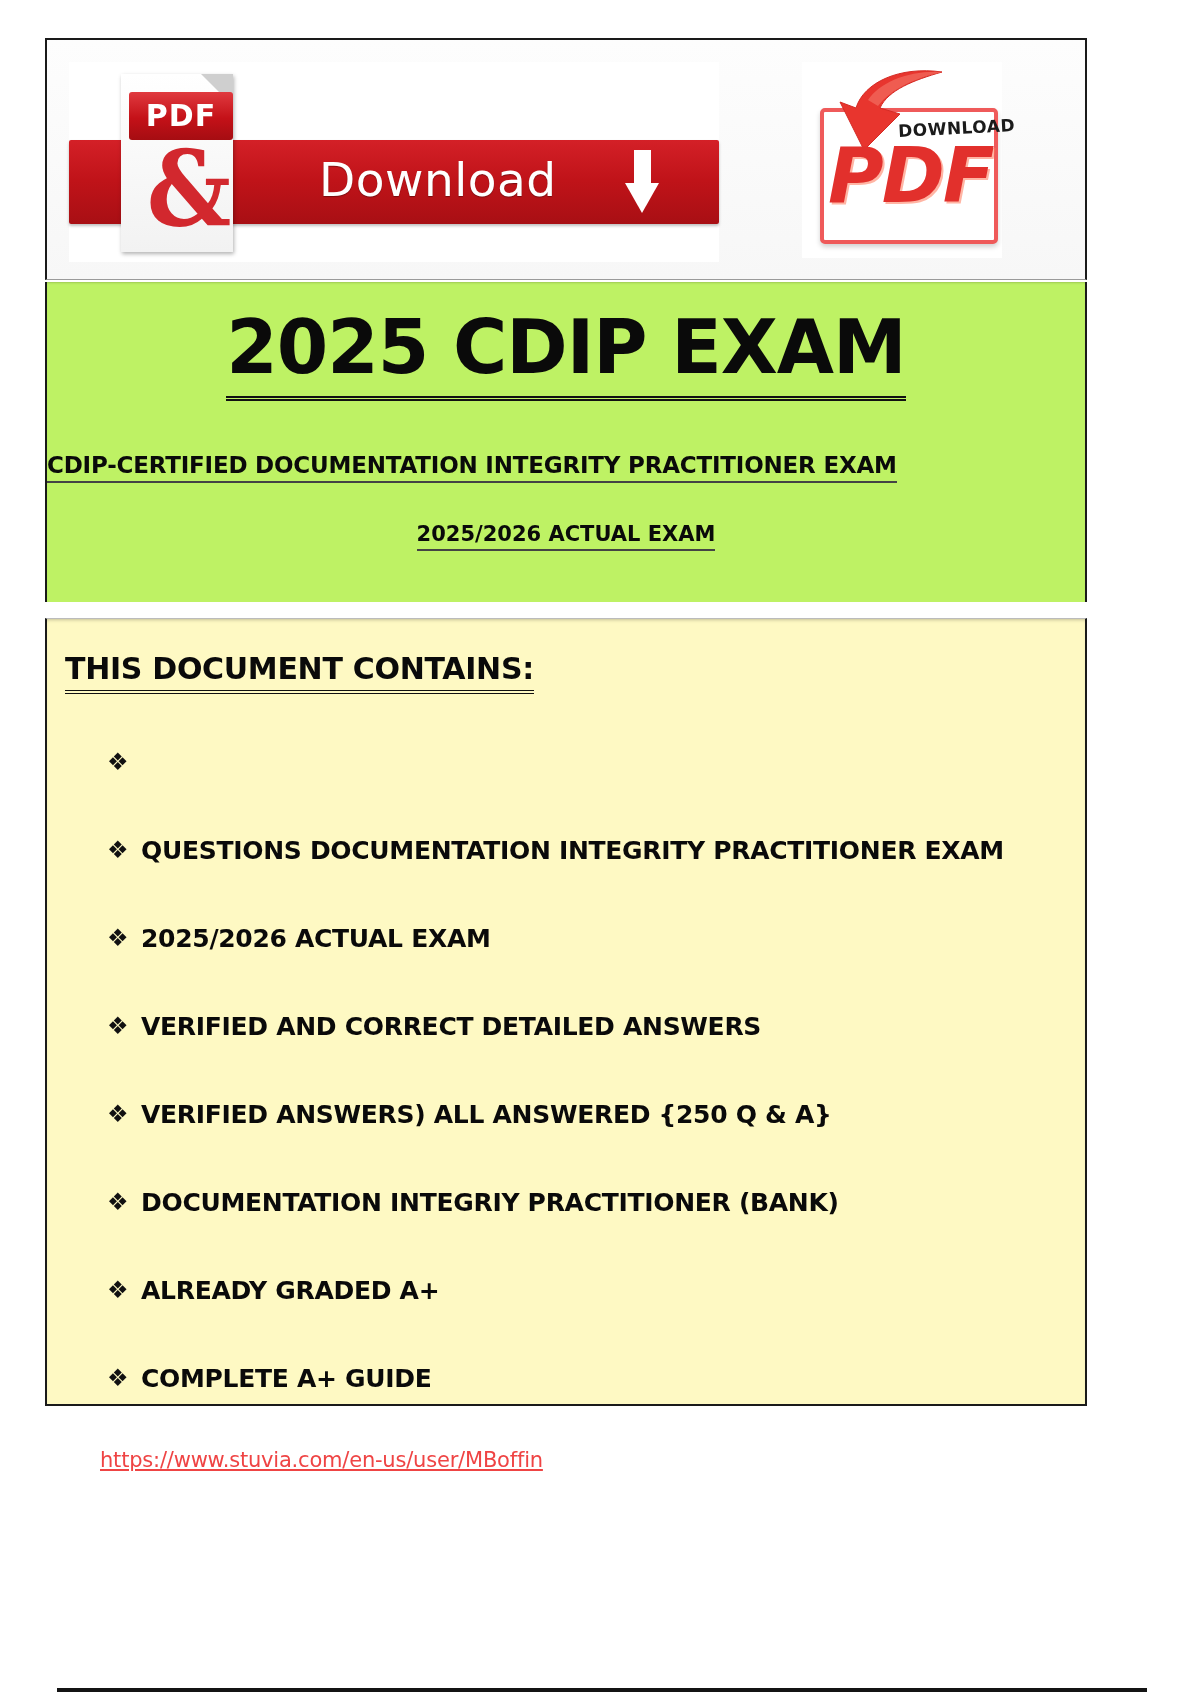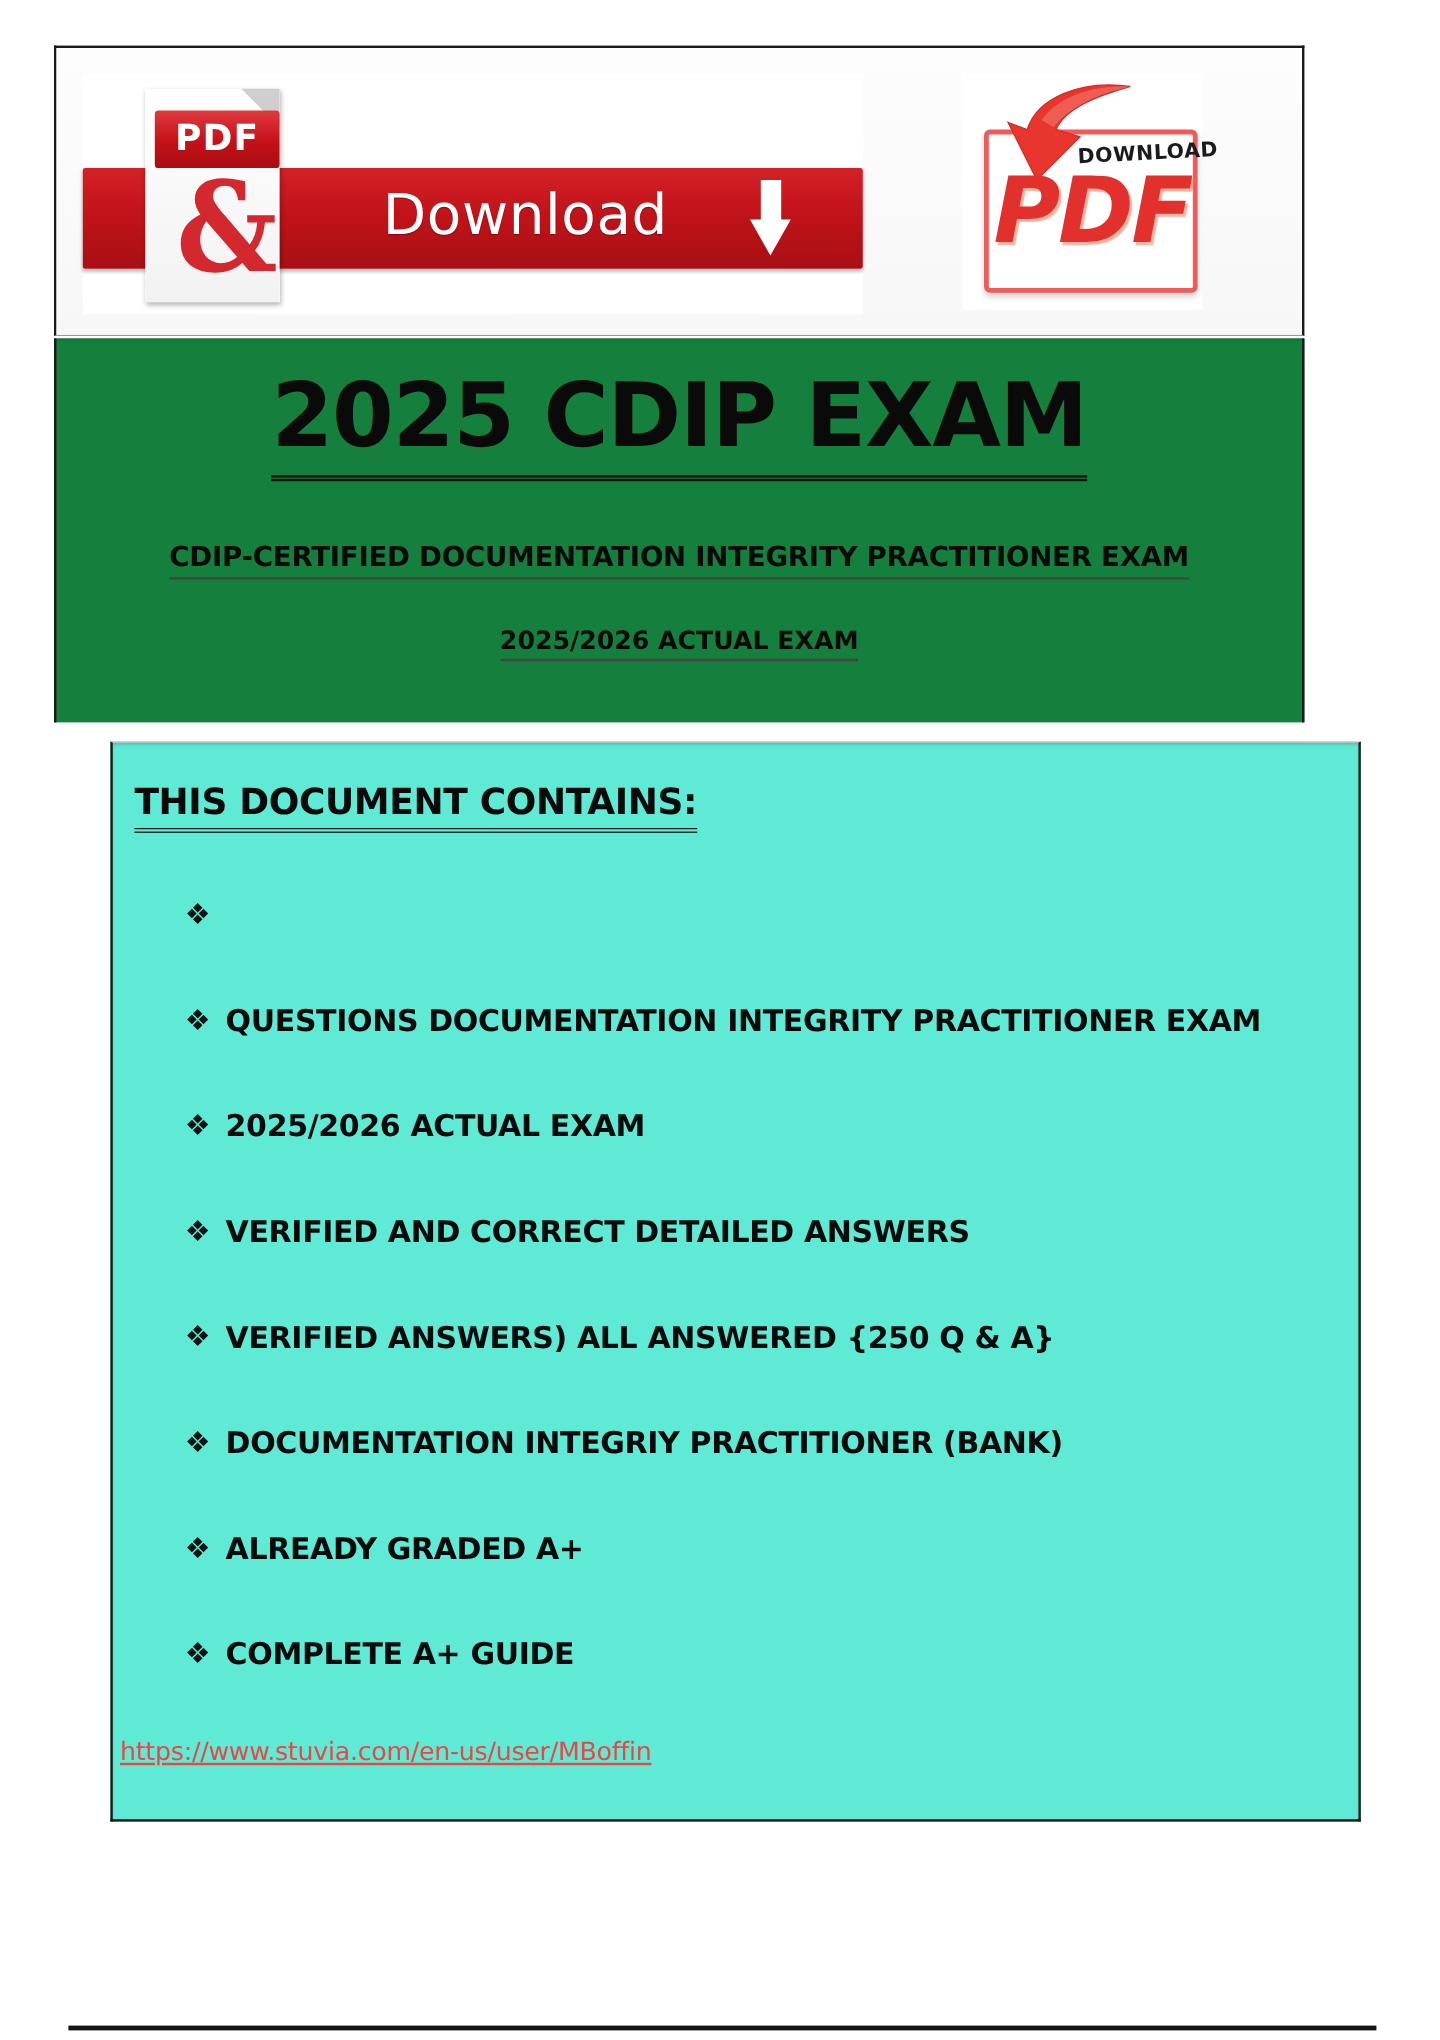--- a/index.html
+++ b/index.html
@@ -191,21 +191,21 @@
   }
   .dlpdf-arrow svg { display: block; }
 
   
   .title-card {
     position: absolute;
     left: 45px;
     top: 282px;
     width: 1042px;
     height: 320px;
-    background: #15803d;
+    background: #bef264;
     border-left: 2px solid #1a1a1a;
     border-right: 2px solid #1a1a1a;
     box-sizing: border-box;
     box-shadow: inset 0 2px 3px -2px rgba(0,0,0,.35);
   }
   .main-title {
     position: absolute;
     left: 0; right: 0;
     top: 22px;
     text-align: center;
@@ -216,21 +216,21 @@
     font-family: "DejaVu Sans", sans-serif;
   }
   .main-title span.u {
     border-bottom: 5px double #111;
     padding-bottom: 6px;
   }
   .sub-title {
     position: absolute;
     left: 0; right: 0;
     top: 170px;
-    text-align: center;
+    text-align: left;
     font-size: 23px;
     font-weight: bold;
     letter-spacing: -.2px;
     color: #0a0a0a;
     font-family: "DejaVu Sans", sans-serif;
   }
   .sub-title span.u, .sub-title2 span.u {
     border-bottom: 2px solid #444;
     padding-bottom: 3px;
   }
@@ -244,27 +244,26 @@
     color: #0a0a0a;
     font-family: "DejaVu Sans", sans-serif;
   }
 
   
   .contents-card {
     position: absolute;
     left: 45px;
     top: 618px;
     width: 1042px;
-    height: 900px;
-    background: #5eead4;
+    height: 788px;
+    background: #fef9c3;
     border: 2px solid #1a1a1a;
     border-top: 1px solid #bbb;
     box-sizing: border-box;
     box-shadow: inset 0 3px 4px -3px rgba(0,0,0,.35);
-    margin-left: 47px;
   }
   .contents-head {
     position: absolute;
     left: 18px;
     top: 32px;
     font-size: 30px;
     font-weight: bold;
     color: #0a0a0a;
     letter-spacing: -.3px;
     font-family: "DejaVu Sans", sans-serif;

